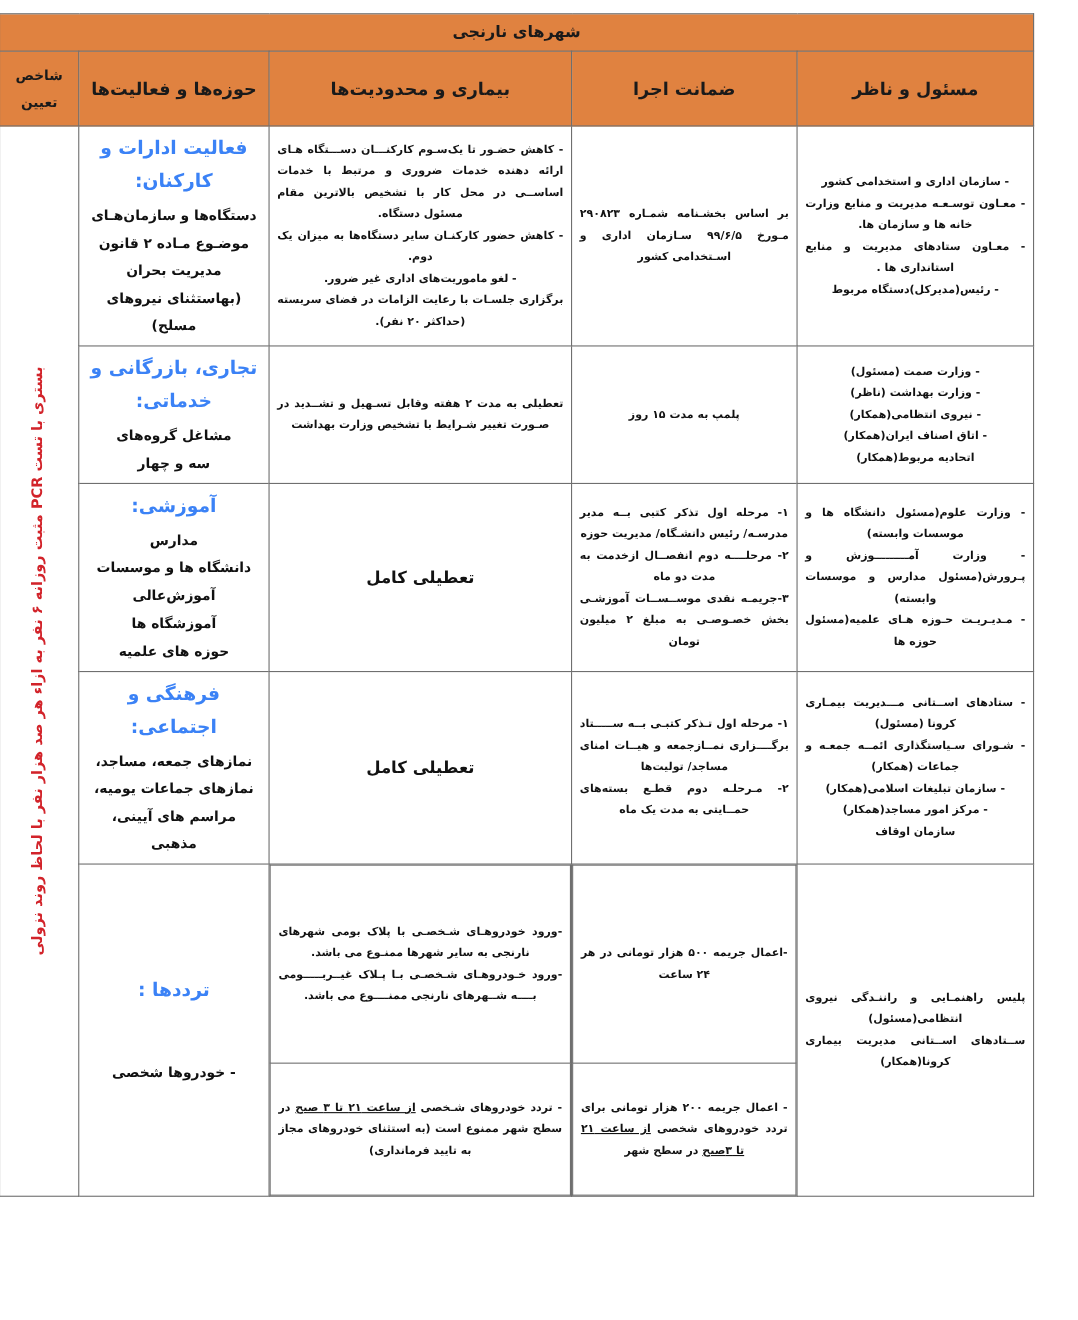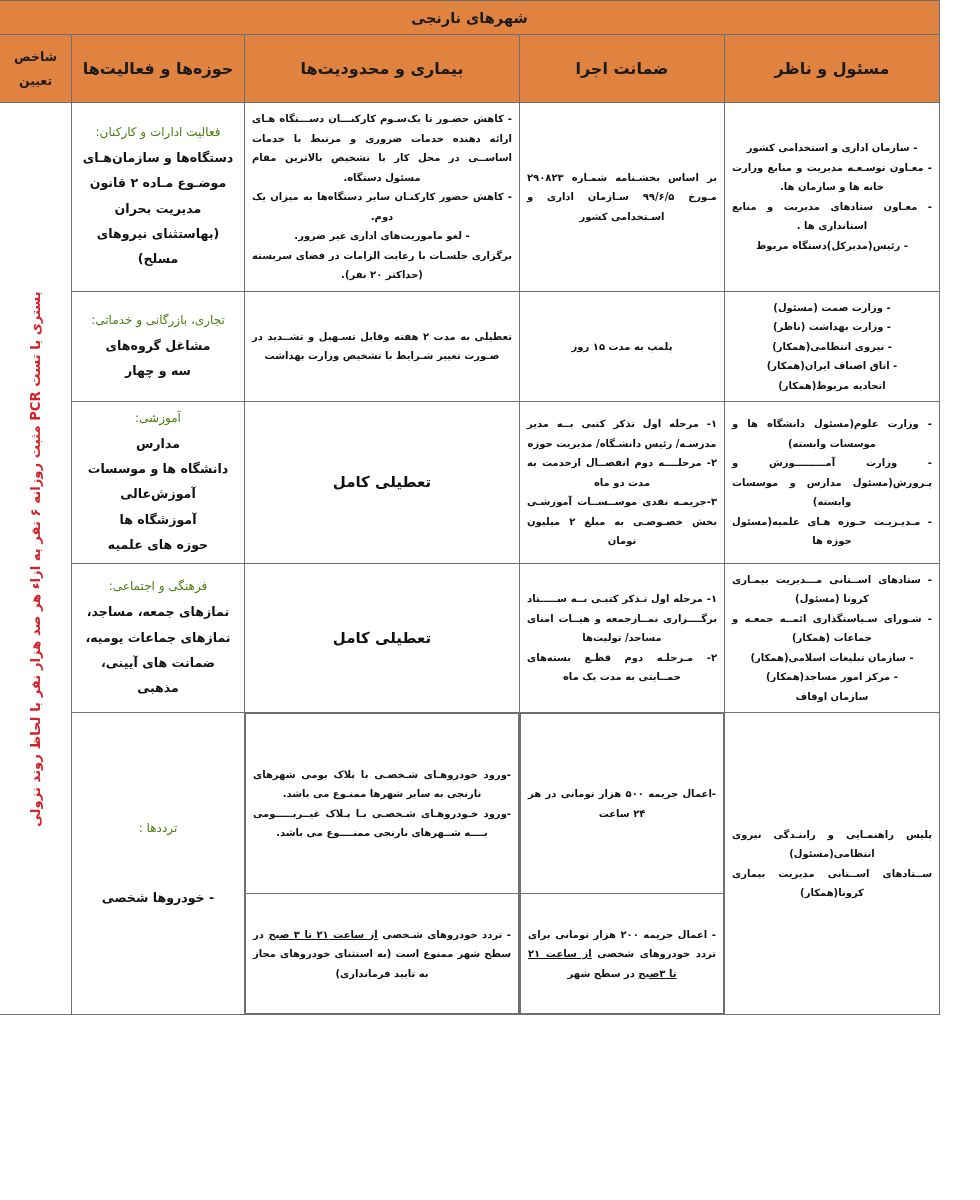--- a/index.html
+++ b/index.html
@@ -11,21 +11,21 @@
     width: 980px;
     height: 1200px;
     font-family: "DejaVu Sans", "Liberation Sans", sans-serif;
     overflow: hidden;
   }
   .page {
     position: relative;
     width: 980px;
     height: 1200px;
     box-sizing: border-box;
-    padding: 0 40px 0 0;
+    padding: 12px 40px 0 0;
     background: #ffffff;
   }
   table.matrix {
     border-collapse: collapse;
     table-layout: fixed;
     width: 940px;
     margin: 0;
     direction: rtl;
   }
   table.matrix td, table.matrix th {
@@ -77,23 +77,23 @@
   }
   .domain {
     font-size: 12.6px;
     line-height: 2.0;
     color: #111111;
     font-weight: bold;
     text-align: center;
   }
   .domain .dom-title {
     display: block;
-    color: #4d7c0f;
-    font-size: 12px;
-    font-weight: normal;
+    color: #3b82f6;
+    font-size: 17px;
+    font-weight: bold;
     margin-bottom: 2px;
     line-height: 1.75;
   }
   .domain .dom-line {
     display: block;
   }
   .cell .ln {
     display: block;
   }
   u.u { text-decoration: underline; }
@@ -251,21 +251,21 @@
         <span class="ln">۱-   مرحله اول تـذکر کتبـی بــه ســـــتاد برگــــزاری نمــازجمعه و هیــات امنای مساجد/ تولیت‌ها</span>
         <span class="ln">۲- مـرحلـه دوم قطـع بسته‌های حمــایتی به مدت یک ماه</span>
       </td>
       <td class="cell big">
         <span class="ln">تعطیلی کامل</span>
       </td>
       <td class="domain">
         <span class="dom-title">فرهنگی و اجتماعی:</span>
         <span class="dom-line">نمازهای جمعه، مساجد،</span>
         <span class="dom-line">نمازهای جماعات یومیه،</span>
-        <span class="dom-line">ضمانت های آیینی،</span>
+        <span class="dom-line">مراسم های آیینی،</span>
         <span class="dom-line">مذهبی</span>
       </td>
     </tr>
 
     <tr>
       <td class="cell">
         <span class="ln">پلیس راهنمـایی و راننـدگی نیروی انتظامی(مسئول)</span>
         <span class="ln">ســتادهای اســتانی مدیریت بیماری کرونا(همکار)</span>
       </td>
 

